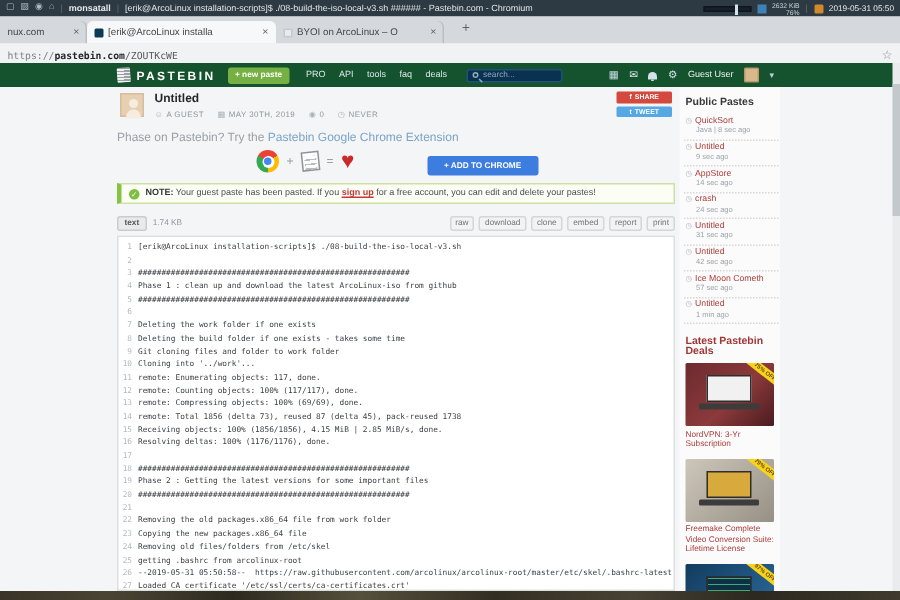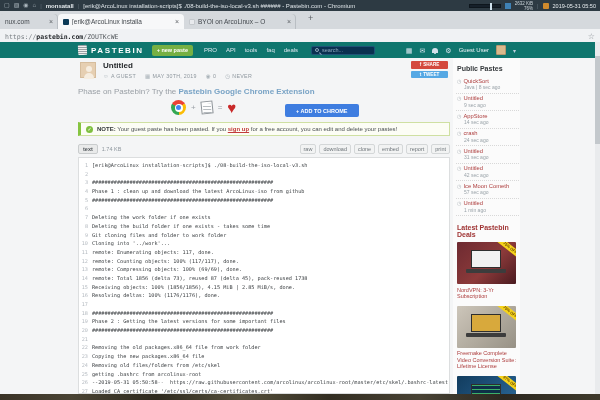--- a/index.html
+++ b/index.html
@@ -42,21 +42,21 @@
 
   
   .addressbar { position:absolute; top:29px; left:0; right:0; height:16px; background:#f0f2f4;
                 border-bottom:1px solid #ccd0d4; display:flex; align-items:center; padding:0 5px; }
   .url { font-size:6.5px; color:#7a8085; font-family:"DejaVu Sans Mono",monospace; white-space:nowrap; }
   .url b { color:#1f2327; font-weight:bold; }
   .url .path { color:#555a5e; }
   .star { margin-left:auto; color:#8b9196; font-size:8px; line-height:8px; }
 
   
-  .siteheader { position:absolute; top:42px; left:0; right:0; height:16px; background:#0f766e;
+  .siteheader { position:absolute; top:42px; left:0; right:0; height:16px; background:#14532d;
                 display:flex; align-items:center; color:#fff; padding:0 84px 0 78px; }
   .brandicon { width:9px; height:10px; background:#f0f0ee; border-radius:1px; flex:none;
                background-image:repeating-linear-gradient(0deg,#f0f0ee 0 1px,#9aa0a4 1px 2px); transform:rotate(-4deg); }
   .brand { font-size:8px; font-weight:bold; letter-spacing:1.6px; margin:0 8px 0 4px; }
   .newpaste { background:#76b043; color:#fff; font-size:5.5px; font-weight:bold; padding:2.5px 5px; border-radius:2px; flex:none; }
   .hnav { display:flex; gap:9px; margin-left:11px; font-size:6px; color:#dde8f0; }
   .hnav span { white-space:nowrap; }
   .searchbox { margin-left:13px; width:64px; height:9px; background:#0a3150; border:1px solid #1e5378;
                border-radius:2px; display:flex; align-items:center; gap:3px; padding:0 3px; }
   .lens { width:4px; height:4px; border:1px solid #8fabbe; border-radius:50%; position:relative; flex:none; }
@@ -85,21 +85,21 @@
   .pmeta .mi { font-size:5.5px; color:#aab3b9; margin-right:2px; }
   .sharebtns { position:absolute; right:2px; top:0; width:37px; }
   .sbtn { height:7.5px; border-radius:1px; color:#fff; font-size:4.6px; font-weight:bold;
           display:flex; align-items:center; justify-content:center; gap:2px; margin-bottom:2px; }
   .sbtn .g { font-size:4.6px; font-weight:bold; }
   .sbtn.share { background:#d4493e; }
   .sbtn.tweet { background:#55a8e4; }
 
   .promo { position:absolute; top:29px; left:0; right:0; height:35px; }
   .promo-head { font-size:8px; color:#9aa0a6; }
-  .promo-head .plink { color:#7aa4c6;font-weight:bold; }
+  .promo-head .plink { color:#7aa4c6; }
   .promo-icons { position:absolute; top:13px; left:93px; display:flex; align-items:center; gap:5px; }
   .chrome { width:15px; height:15px; border-radius:50%; position:relative; flex:none;
             background:conic-gradient(from -60deg,#ea4335 0 33%,#fbbc05 0 66%,#34a853 0 100%); }
   .chrome::before { content:""; position:absolute; left:3.5px; top:3.5px; width:8px; height:8px; border-radius:50%; background:#fff; }
   .chrome::after { content:""; position:absolute; left:5px; top:5px; width:5px; height:5px; border-radius:50%; background:#4285f4; }
   .promo-op { font-size:8px; color:#9aa0a6; }
   .sketch { width:12px; height:13px; background:#fdfdfd; border:1px solid #8d9398; transform:rotate(-6deg);
             background-image:repeating-linear-gradient(0deg,transparent 0 2px,#b7bcc0 2px 3px); background-size:8px 100%;
             background-repeat:no-repeat; background-position:1px 2px; flex:none; }
   .heart { font-size:15px; color:#c92a2a; line-height:15px; }

